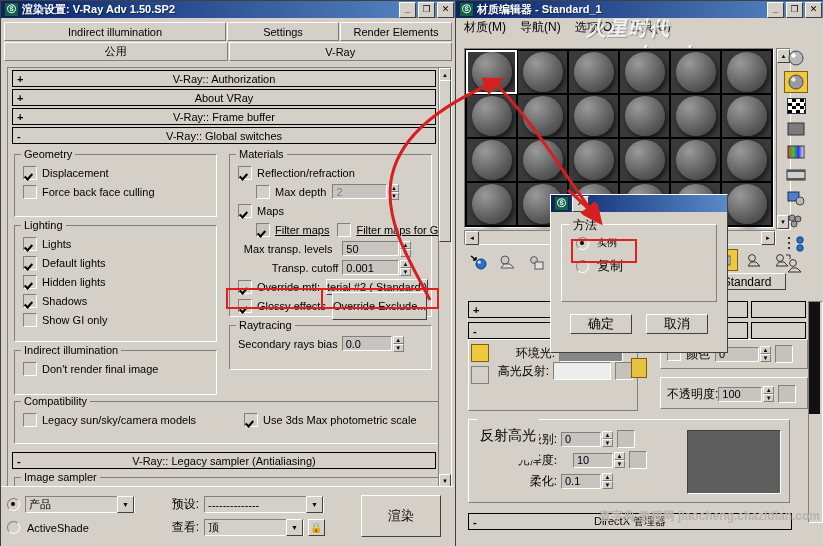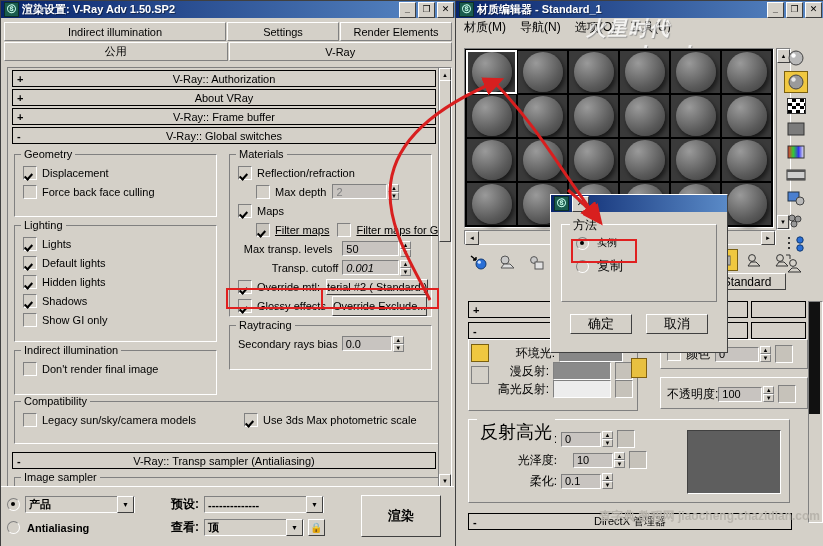--- a/index.html
+++ b/index.html
@@ -243,37 +243,37 @@
             <span style="width:103px;text-align:center;">Max transp. levels</span>
             <div class="num" style="width:58px;margin-left:4px;">50</div>
             <div class="spin">
                 <div>▲</div>
                 <div>▼</div>
               </div>
           </div>
 
           <div class="row">
             <span style="width:103px;text-align:right;">Transp. cutoff</span>
-            <div class="num" style="width:58px;margin-left:4px;font-style:italic;">0.001</div>
+            <div class="num" style="width:58px;margin-left:4px;">0.001</div>
             <div class="spin">
                 <div>▲</div>
                 <div>▼</div>
               </div>
           </div>
 
           <div class="row">
             <div class="cb on"></div>
             <span style="width:72px;">Override mtl:</span>
             <div class="btn" style="width:104px;height:16px;margin-left:6px;">terial #2  ( Standard )</div>
           </div>
 
           <div class="row">
             <div class="cb on"></div>
             <span style="width:72px;">Glossy effects</span>
-            <div class="btn" style="width:104px;height:20px;margin-left:6px;">Override Exclude...</div>
+            <div class="btn" style="width:104px;height:28px;margin-left:6px;">Override Exclude...</div>
           </div>
         </div>
 
         <div class="group" style="height:28px;">
           <div class="glabel">Raytracing</div>
           <div class="row">
             <span>Secondary rays bias</span>
             <div class="num" style="width:50px;margin-left:4px;">0.0</div>
             <div class="spin">
                 <div>▲</div>
@@ -289,21 +289,21 @@
       <div class="row">
         <div class="cb"></div>
         <span>Legacy sun/sky/camera models</span>
         <div class="cb on" style="margin-left:48px;"></div>
         <span>Use 3ds Max photometric scale</span>
       </div>
     </div>
 
     <div class="roll" style="margin-top:8px;">
       <span class="pm">-</span>
-      <span class="rl">V-Ray:: Transp sampler (Antialiasing)</span>
+      <span class="rl">V-Ray:: Legacy sampler (Antialiasing)</span>
     </div>
 
     <div class="group" style="height:34px;">
       <div class="glabel">Image sampler</div>
       <div class="row">
 
         <div class="combo" style="width:160px;margin-left:5px;">
 
           <span class="arw">▼</span>
         </div>
@@ -311,32 +311,32 @@
     </div>
   </div>
 
   <div class="vscroll" style="left:437px;top:66px;width:12px;height:420px;">
     <div class="sbtn">▲</div>
     <div style="position:absolute;left:0;top:12px;width:10px;height:160px;background:#d4d0c8;border:1px solid;border-color:#fff #404040 #404040 #fff;"></div>
     <div class="sbtn" style="position:absolute;left:0;bottom:0;width:10px;">▼</div>
   </div>
 
   <div id="bottombar">
-    <div style="display:flex;align-items:flex-start;padding:8px 0 0 6px;font-weight:bold;">
+    <div style="display:flex;align-items:flex-start;padding:8px 0 0 6px;">
       <div style="width:150px;">
         <div style="display:flex;align-items:center;height:19px;">
           <div class="radio on"></div>
           <div class="combo" style="width:110px;margin-left:5px;">
             <span>产品</span>
             <span class="arw">▼</span>
           </div>
         </div>
         <div style="display:flex;align-items:center;height:19px;margin-top:4px;">
           <div class="radio"></div>
-          <span style="margin-left:7px;">Antialiasing</span>
+          <span style="margin-left:7px;">ActiveShade</span>
         </div>
       </div>
 
       <div style="width:190px;">
         <div style="display:flex;align-items:center;height:19px;">
           <span style="width:42px;text-align:right;font-size:12px;">预设:</span>
           <div class="combo" style="width:120px;margin-left:5px;">
             <span>--------------</span>
             <span class="arw">▼</span>
           </div>
@@ -674,25 +674,20 @@
     <div style="display:flex;">
 
       <div class="thin" style="width:170px;height:72px;padding:4px 4px 0 4px;position:relative;box-sizing:border-box;">
         <div style="position:absolute;left:2px;top:4px;width:16px;height:16px;background:#f0c840;border:1px solid #7a6010;"></div>
         <div style="position:absolute;left:2px;top:26px;width:16px;height:16px;background:#d4d0c8;border:1px solid #808080;"></div>
         <div class="mrow" style="margin-left:20px;">
           <span style="width:62px;text-align:right;">环境光:</span>
           <div class="swatch" style="width:62px;margin-left:4px;background:#878787;"></div>
         </div>
         <div class="mrow" style="margin-left:20px;">
-          <span style="width:62px;text-align:right;">漫反射:</span>
-          <div class="swatch" style="width:62px;margin-left:4px;background:#8a8a8a;"></div>
-          <div class="mapbtn"></div>
-        </div>
-        <div class="mrow" style="margin-left:20px;">
           <span style="width:62px;text-align:right;">高光反射:</span>
           <div class="swatch" style="width:62px;margin-left:4px;background:#ededed;"></div>
           <div class="mapbtn"></div>
         </div>
         <div style="position:absolute;right:-10px;top:18px;width:14px;height:18px;background:#e8c040;border:1px solid #806010;"></div>
       </div>
 
       <div style="margin-left:22px;width:150px;">
         <div class="thin" style="height:30px;padding:5px 4px 0 6px;position:relative;box-sizing:border-box;">
           <div style="position:absolute;top:-8px;left:6px;background:#d4d0c8;padding:0 3px;font-size:12px;">自发光</div>
@@ -715,21 +710,21 @@
                 <div>▲</div>
                 <div>▼</div>
               </div>
             <div class="mapbtn"></div>
           </div>
         </div>
       </div>
     </div>
 
     <div class="thin" style="margin-top:8px;width:322px;height:84px;position:relative;box-sizing:border-box;padding:10px 0 0 0;">
-      <div style="position:absolute;top:-8px;left:8px;background:#d4d0c8;padding:8px 3px;font-size:18px;">反射高光</div>
+      <div style="position:absolute;top:-8px;left:8px;background:#d4d0c8;padding:15px 3px;font-size:14px;">反射高光</div>
       <div style="width:185px;">
         <div class="mrow">
           <span style="width:88px;text-align:right;">高光级别:</span>
           <div class="num" style="width:40px;margin-left:4px;">0</div>
           <div class="spin">
               <div>▲</div>
               <div>▼</div>
             </div>
           <div class="mapbtn"></div>
         </div>

